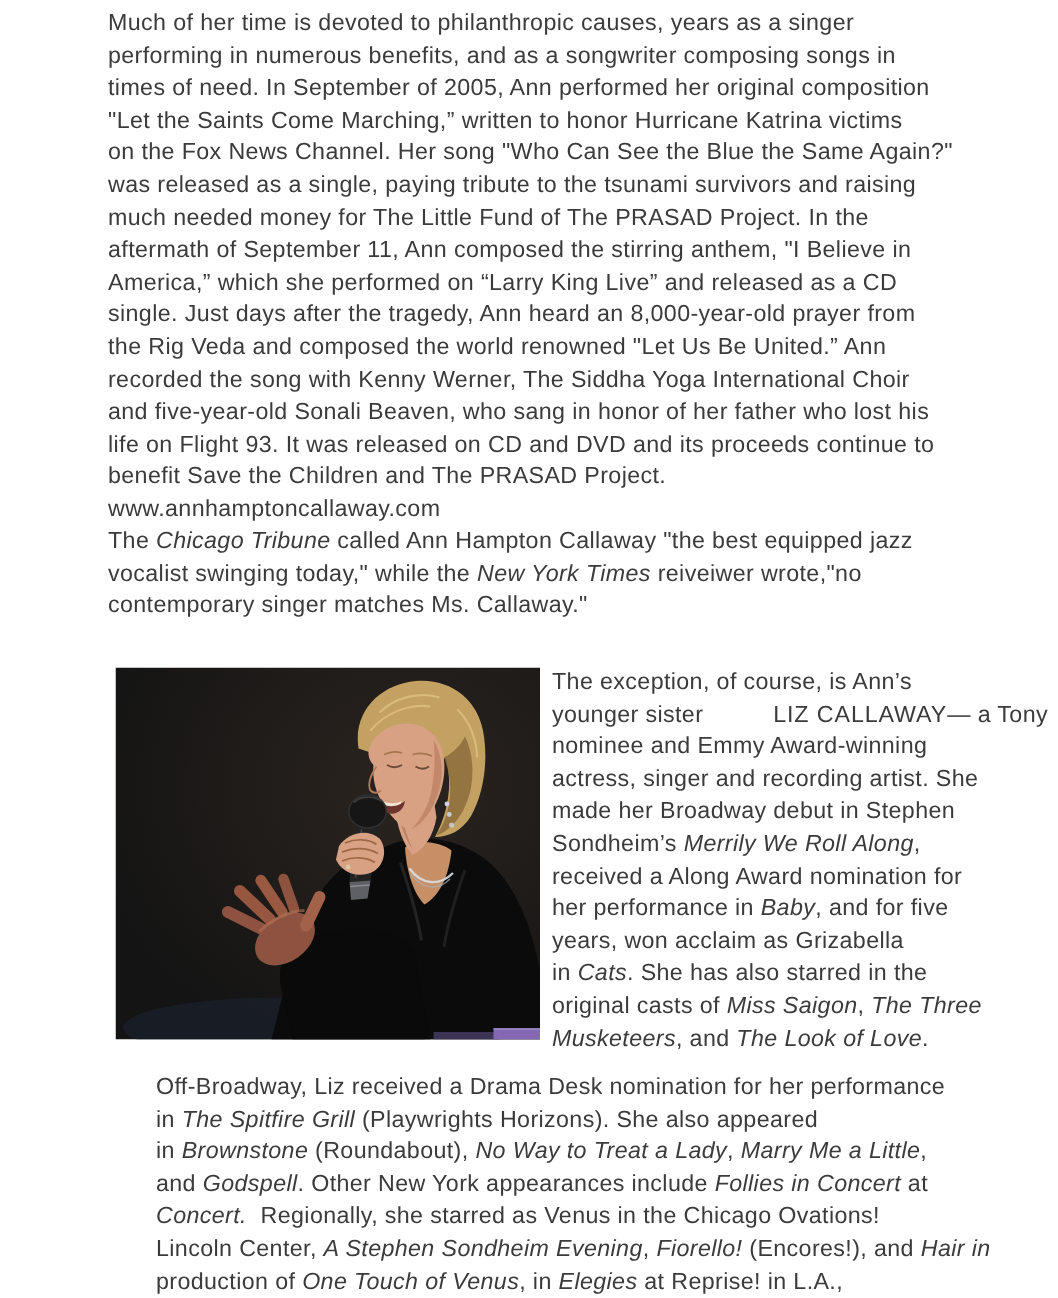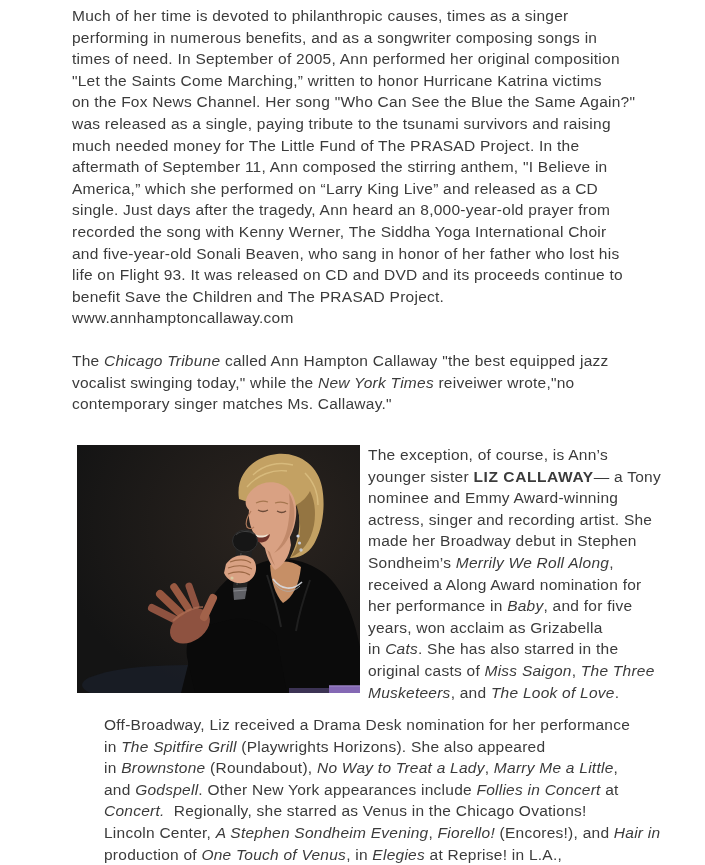--- a/index.html
+++ b/index.html
@@ -20,48 +20,49 @@
     position: absolute;
     font-size: 15.5px;
     line-height: 21.6px;
     letter-spacing: 0.25px;
     color: #3b3b3b;
     white-space: nowrap;
   }
   .line { white-space: nowrap; }
   .s-n { font-style: normal; font-weight: normal; }
   .s-i { font-style: italic; }
-  .s-b { font-weight: bold; letter-spacing: 0.6px; }
+  .s-b { font-weight: normal; letter-spacing: 0.6px; margin-left: 42px; }
   #para1 { left: 72px; top: 5px;  width: 626px; }
   #para2 { left: 72px; top: 350px; width: 626px; }
   #para3 { left: 368px; top: 444px; width: 334px; }
   #para4 { left: 56px; top: 714px; width: 632px; margin-left: 48px; }
   #photo-frame {
     position: absolute;
     left: 77px; top: 445px;
     width: 283px; height: 248px;
   }
   #photo-frame svg { display: block; width: 283px; height: 248px; }
 </style>
 </head>
 <body>
 
 <div class="page">
 
   <div class="para" id="para1">
-      <div class="line"><span class="s-n">Much of her time is devoted to philanthropic causes, times as a singer</span></div>
+      <div class="line"><span class="s-n">Much of her time is devoted to philanthropic causes, years as a singer</span></div>
       <div class="line"><span class="s-n">performing in numerous benefits, and as a songwriter composing songs in</span></div>
       <div class="line"><span class="s-n">times of need. In September of 2005, Ann performed her original composition</span></div>
       <div class="line"><span class="s-n">"Let the Saints Come Marching,” written to honor Hurricane Katrina victims</span></div>
       <div class="line"><span class="s-n">on the Fox News Channel. Her song "Who Can See the Blue the Same Again?"</span></div>
       <div class="line"><span class="s-n">was released as a single, paying tribute to the tsunami survivors and raising</span></div>
       <div class="line"><span class="s-n">much needed money for The Little Fund of The PRASAD Project. In the</span></div>
       <div class="line"><span class="s-n">aftermath of September 11, Ann composed the stirring anthem, "I Believe in</span></div>
       <div class="line"><span class="s-n">America,” which she performed on “Larry King Live” and released as a CD</span></div>
       <div class="line"><span class="s-n">single. Just days after the tragedy, Ann heard an 8,000-year-old prayer from</span></div>
+      <div class="line"><span class="s-n">the Rig Veda and composed the world renowned "Let Us Be United.” Ann</span></div>
       <div class="line"><span class="s-n">recorded the song with Kenny Werner, The Siddha Yoga International Choir</span></div>
       <div class="line"><span class="s-n">and five-year-old Sonali Beaven, who sang in honor of her father who lost his</span></div>
       <div class="line"><span class="s-n">life on Flight 93. It was released on CD and DVD and its proceeds continue to</span></div>
       <div class="line"><span class="s-n">benefit Save the Children and The PRASAD Project.</span></div>
       <div class="line"><span class="s-n">www.annhamptoncallaway.com</span></div>
     </div>
 
   <div class="para" id="para2">
       <div class="line"><span class="s-n">The </span><span class="s-i">Chicago Tribune</span><span class="s-n"> called Ann Hampton Callaway "the best equipped jazz</span></div>
       <div class="line"><span class="s-n">vocalist swinging today," while the </span><span class="s-i">New York Times</span><span class="s-n"> reiveiwer wrote,"no</span></div>

